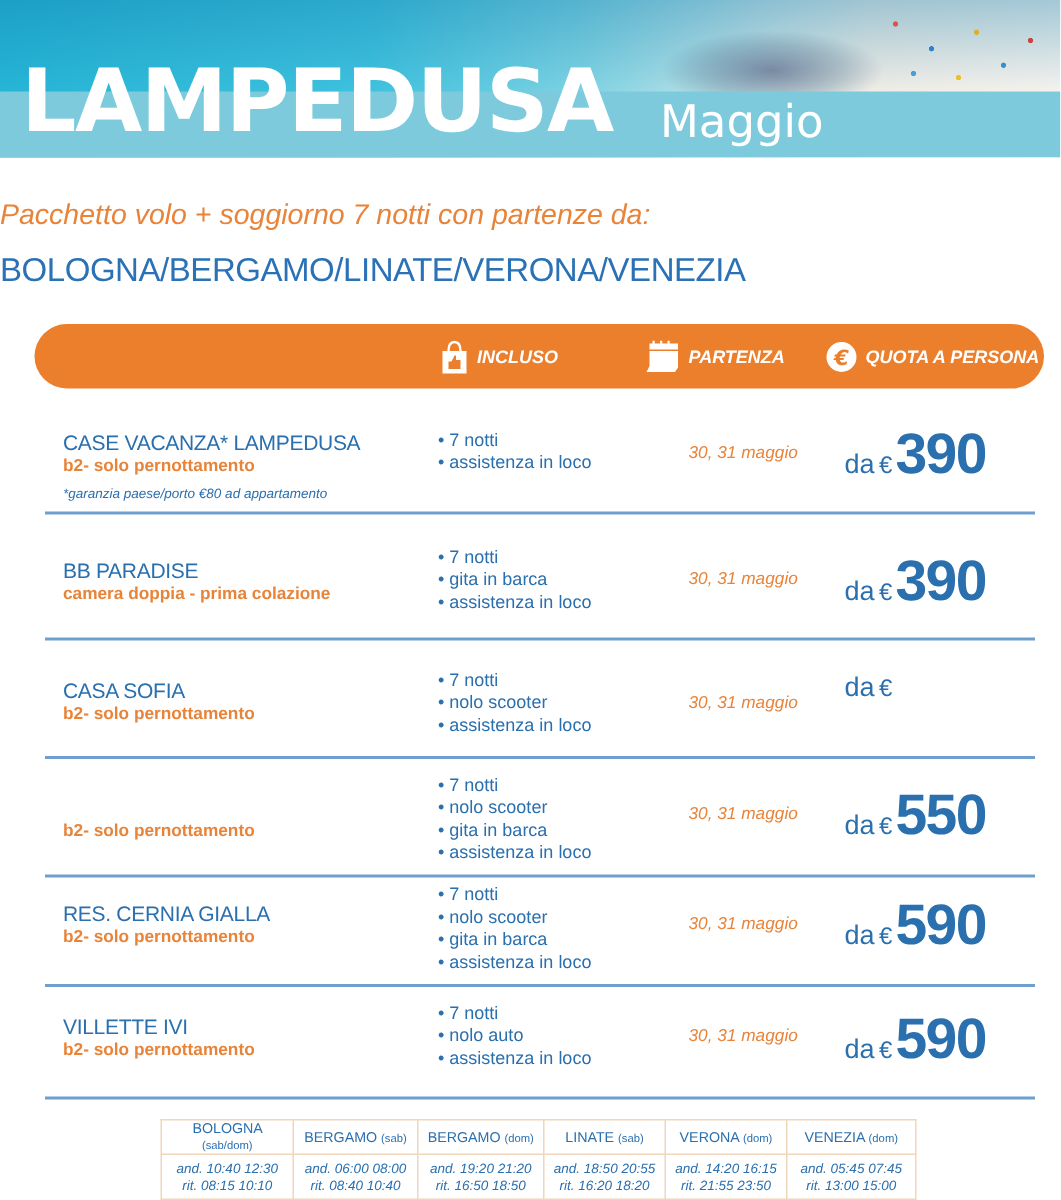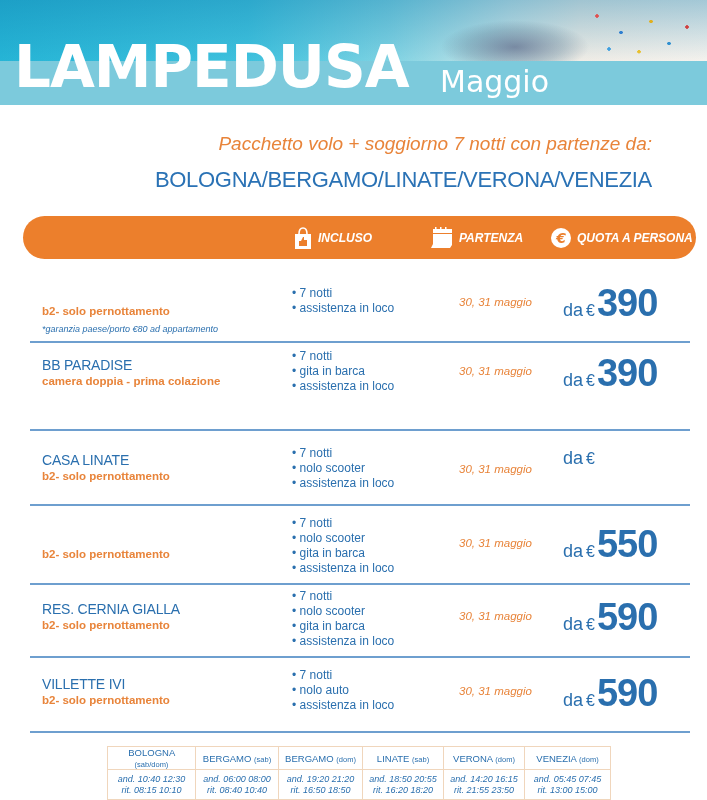--- a/index.html
+++ b/index.html
@@ -22,21 +22,21 @@
       radial-gradient(circle at 85% 40%, #d04040 1.5px, transparent 2px),
       radial-gradient(circle at 20% 80%, #40a0e0 1.5px, transparent 2px),
       radial-gradient(circle at 45% 85%, #e8c030 1.5px, transparent 2px); }
   .banner .band { position: absolute; left: 0; top: 61px; width: 707px; height: 44px; background: #7ccadc; }
   .banner .title { position: absolute; left: 14px; top: 34px; font-family: "DejaVu Sans", sans-serif;
     font-weight: bold; font-size: 58px; letter-spacing: -1px; color: #ffffff; line-height: 66px; }
   .banner .subtitle { position: absolute; left: 440px; top: 64px; font-family: "DejaVu Sans", sans-serif;
     font-size: 30px; color: #ffffff; line-height: 36px; }
 
   
-  .intro-line { position: absolute; left: 0; width: 652px; text-align: right; }
+  .intro-line { position: absolute; left: 0; width: 652px; text-align: left; }
   .intro-1 { top: 133px; font-style: italic; font-size: 19px; color: #e8843a; font-family: "Liberation Sans", sans-serif; }
   .intro-2 { top: 167px; font-size: 22px; color: #2a72b5; font-family: "Liberation Sans", sans-serif; letter-spacing: -0.3px; }
 
   
   .header-bar { position: absolute; left: 23px; top: 216px; width: 673px; height: 43px; background: #ec7f2c; border-radius: 22px; }
   .hcell { position: absolute; top: 0; height: 43px; display: flex; align-items: center; color: #ffffff;
     font-weight: bold; font-style: italic; font-size: 12px; font-family: "Liberation Sans", sans-serif; }
   .hcell svg { margin-right: 5px; }
   .h-struttura { left: 16px; }
   .h-incluso { left: 270px; }
@@ -100,52 +100,53 @@
   <div class="hcell h-quota">
     <svg width="22" height="22" viewBox="0 0 22 22">
       <circle cx="11" cy="11" r="10" fill="#fff"></circle>
       <text x="11" y="16" text-anchor="middle" font-size="14" font-weight="bold" fill="#ec7f2c" font-family="DejaVu Sans, sans-serif">€</text>
     </svg>
     <span>QUOTA A PERSONA</span>
   </div>
 </div>
 
 <div class="row" style="top:270px; height:73px;">
+  <div class="name" style="top:17px;">CASE VACANZA* LAMPEDUSA</div>
   <div class="sub" style="top:35px;">b2- solo pernottamento</div>
   <div class="note" style="top:54px;">*garanzia paese/porto €80 ad appartamento</div>
   <ul class="incl" style="top:16px;">
     <li>7 notti</li>
     <li>assistenza in loco</li>
   </ul>
   <div class="date" style="top:26px;">30, 31 maggio</div>
   <div class="price" style="top:12px;">
     <span class="pfx">da</span>
     <span class="cur">€</span>
     <span class="val">390</span>
   </div>
 </div>
 
-<div class="row" style="top:329px; height:102px;">
+<div class="row" style="top:344px; height:83px;">
   <div class="name" style="top:28px;">BB PARADISE</div>
   <div class="sub" style="top:46px;">camera doppia - prima colazione</div>
   <ul class="incl" style="top:20px;">
     <li>7 notti</li>
     <li>gita in barca</li>
     <li>assistenza in loco</li>
   </ul>
   <div class="date" style="top:36px;">30, 31 maggio</div>
   <div class="price" style="top:23px;">
     <span class="pfx">da</span>
     <span class="cur">€</span>
     <span class="val">390</span>
   </div>
 </div>
 
 <div class="row" style="top:426px; height:80px;">
-  <div class="name" style="top:26px;">CASA LINATE</div>
+  <div class="name" style="top:26px;">CASA SOFIA</div>
   <div class="sub" style="top:44px;">b2- solo pernottamento</div>
   <ul class="incl" style="top:20px;">
     <li>7 notti</li>
     <li>nolo scooter</li>
     <li>assistenza in loco</li>
   </ul>
   <div class="date" style="top:37px;">30, 31 maggio</div>
   <div class="price" style="top:22px;">
     <span class="pfx">da</span>
     <span class="cur">€</span>

